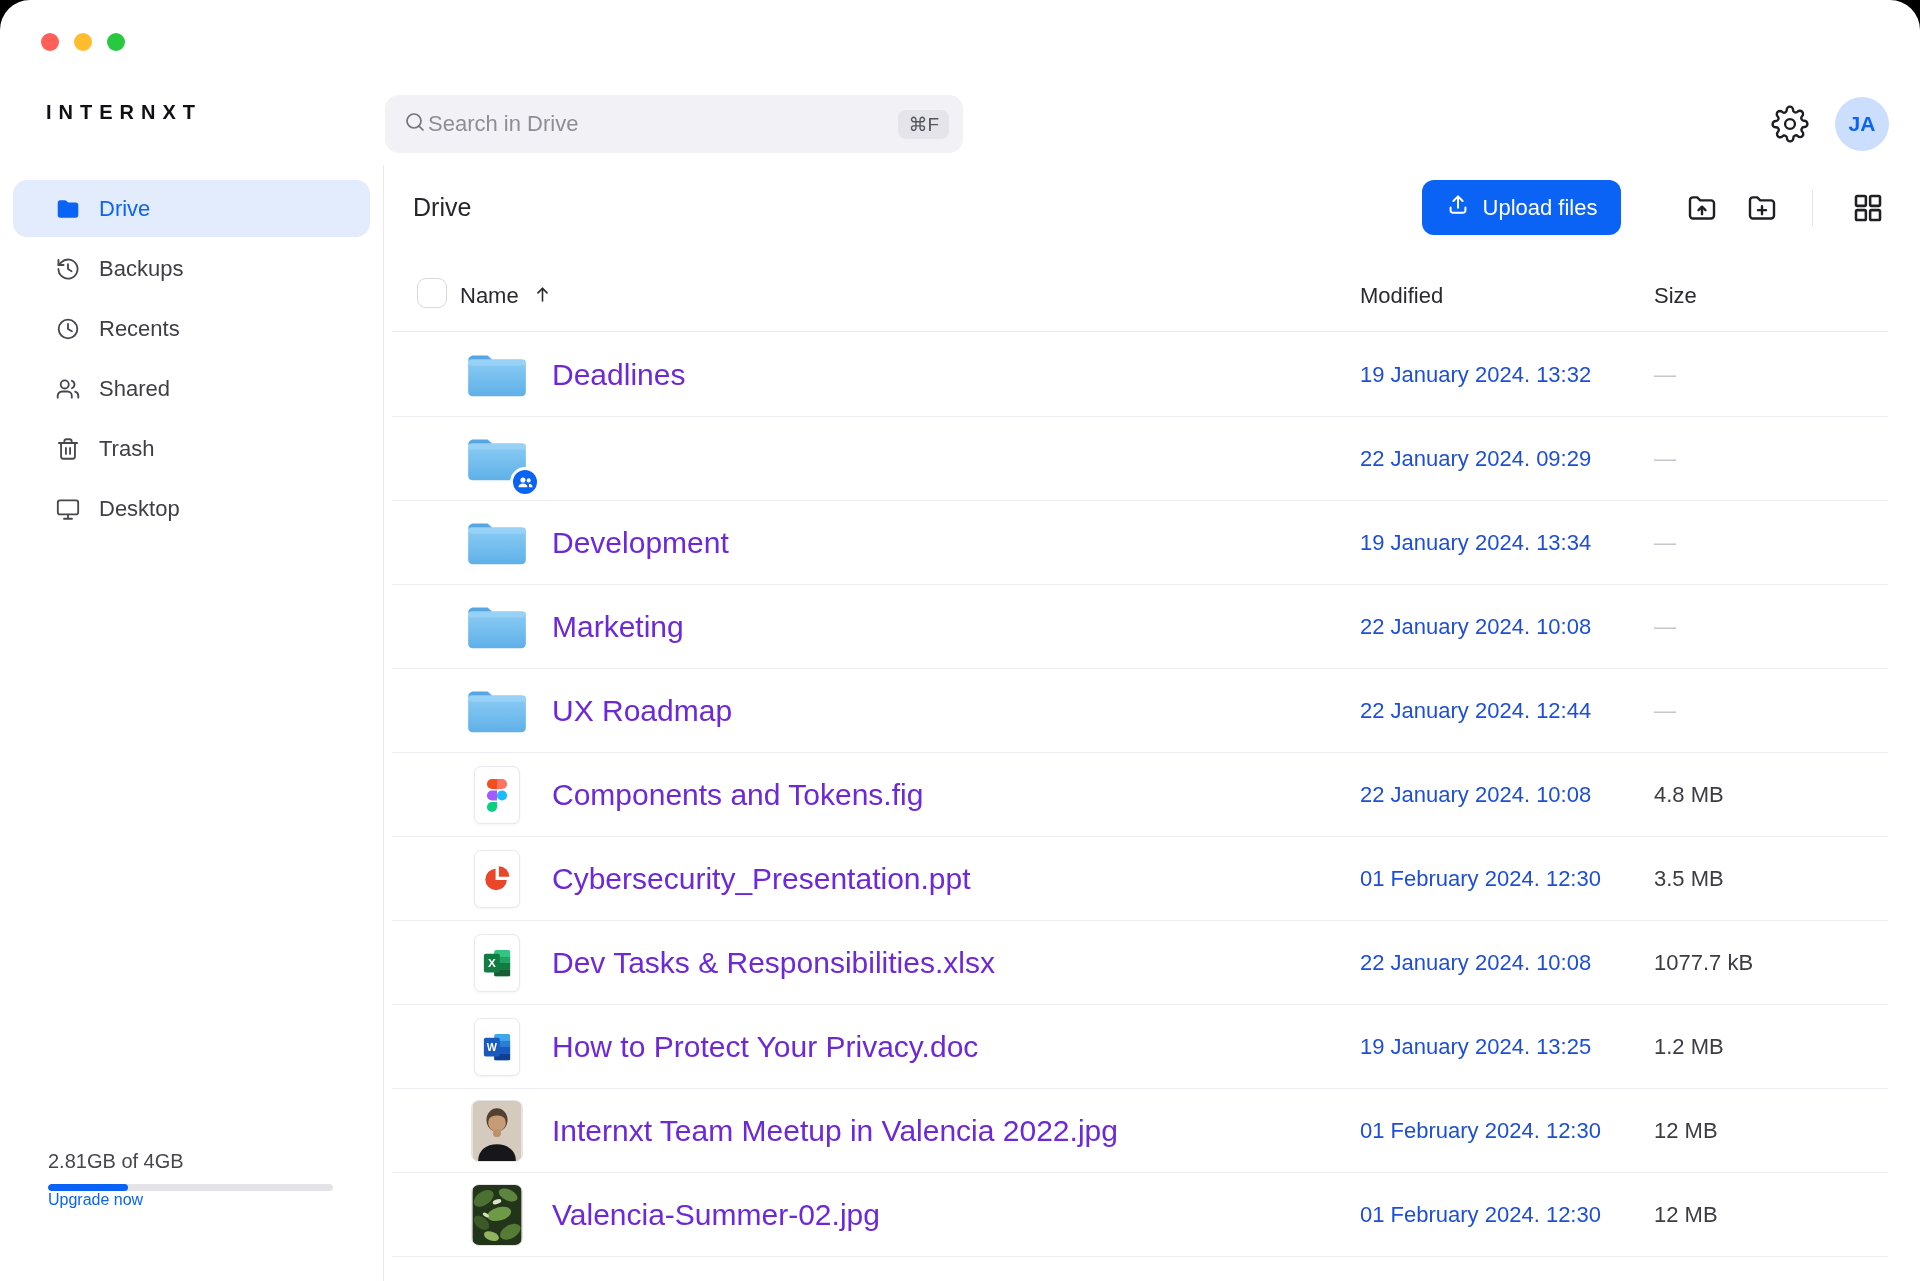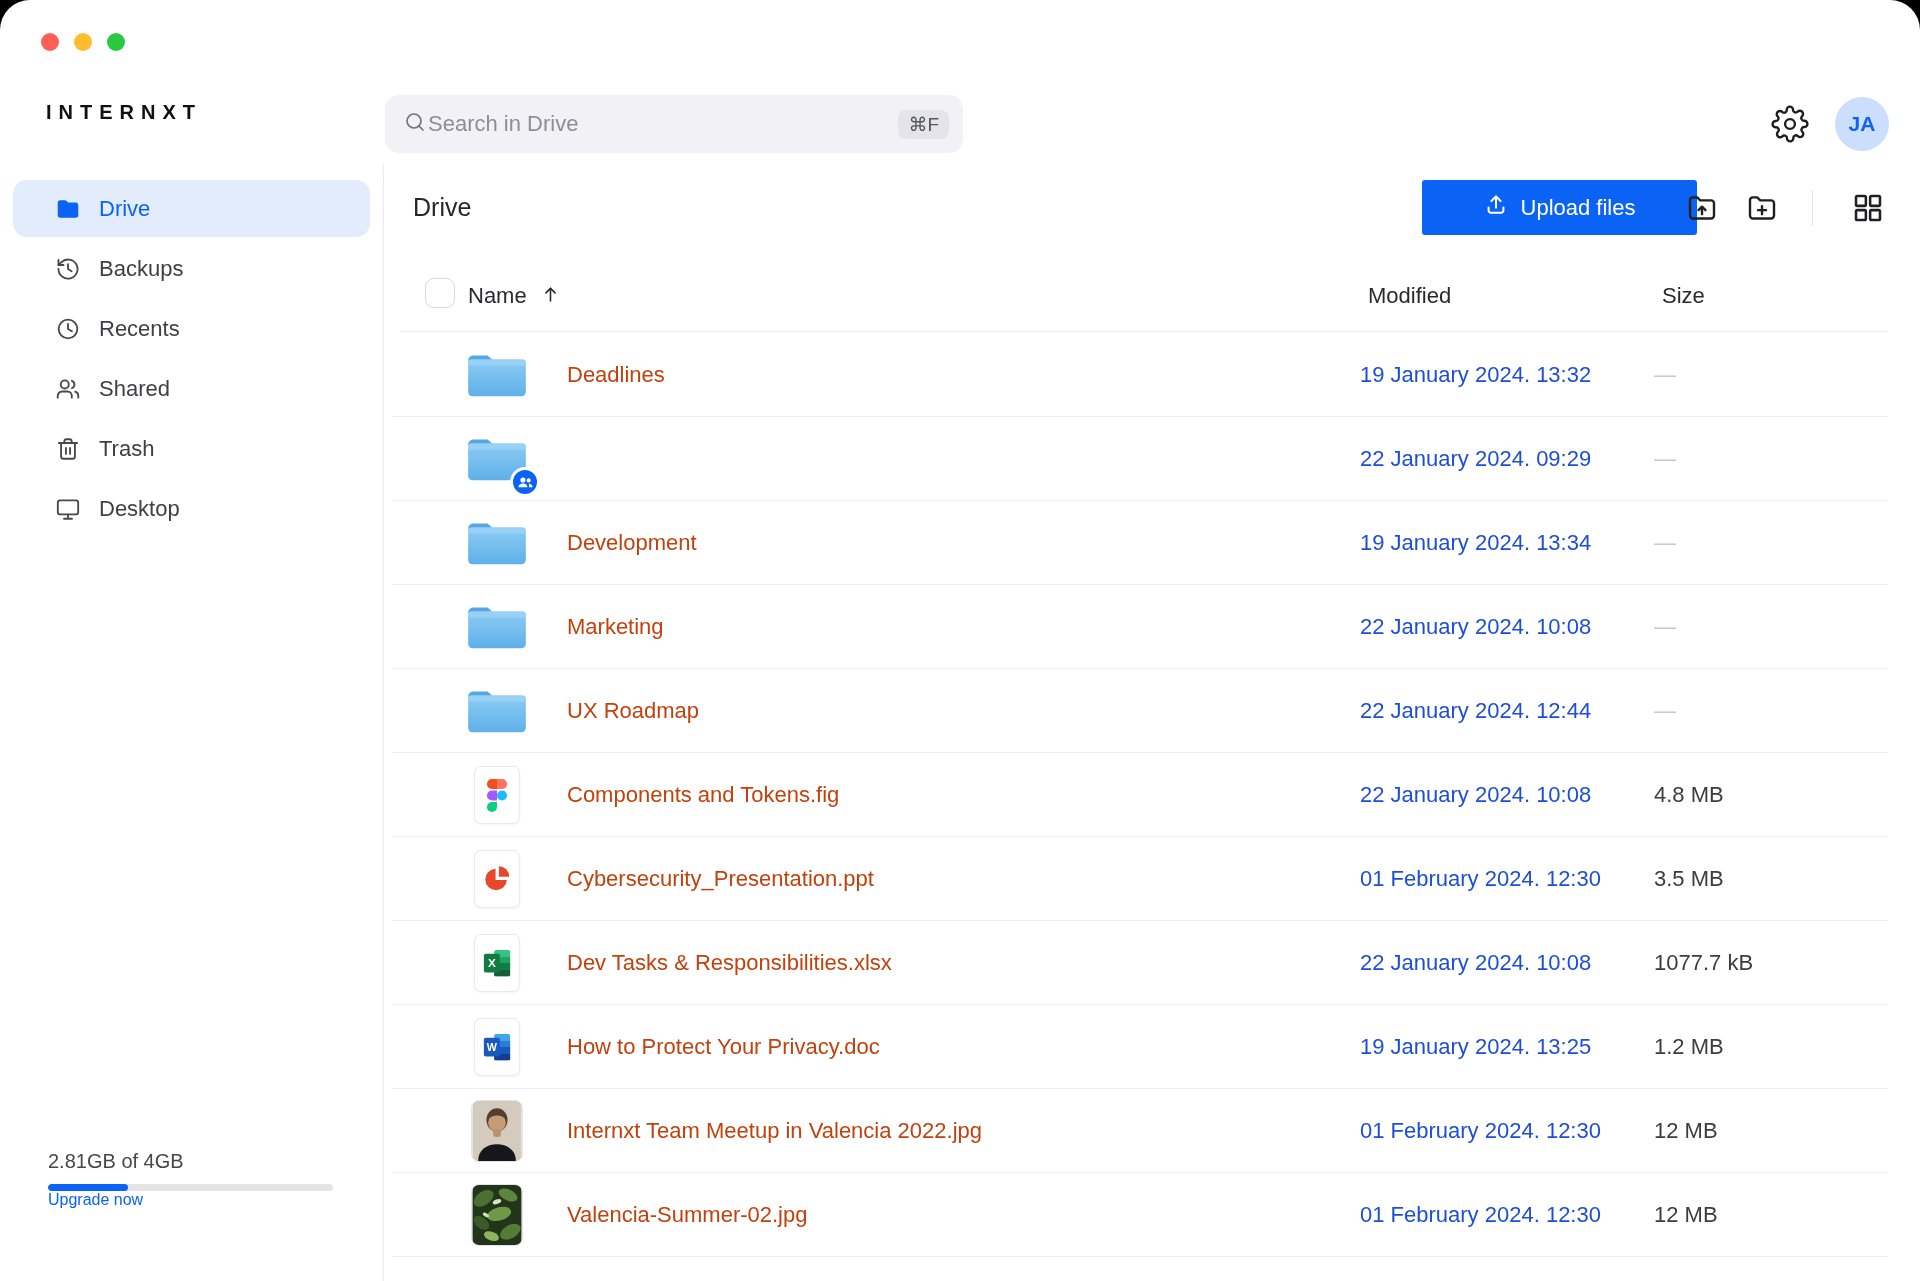--- a/index.html
+++ b/index.html
@@ -44,31 +44,31 @@
   .storage { position:absolute; left:48px; bottom:0; width:285px; height:131px; }
   .usage { font-size:20px; color:#46464D; }
   .bar { margin-top:11px; height:7px; border-radius:4px; background:#E4E4E8; overflow:hidden; }
   .bar .fill { height:100%; border-radius:4px; background:var(--accent); }
   .upgrade { display:inline-block; font-size:16px; font-weight:500;
              color:var(--accent); cursor:pointer; text-decoration:none; }
   
   .main { position:absolute; left:384px; top:165px; right:0; bottom:0; }
   .page-title { position:absolute; left:29px; top:28px; font-size:25px;
                 font-weight:500; color:#27272B; }
-  .upload-btn { position:absolute; left:1038px; top:15px; width:275px; height:55px;
-                background:var(--accent); border:none; border-radius:3px; color:#fff;
+  .upload-btn { position:absolute; left:1038px; top:15px; width:199px; height:55px;
+                background:var(--accent); border:none; border-radius:12px; color:#fff;
                 font-family:inherit; font-size:22px; font-weight:500; cursor:pointer;
                 display:flex; align-items:center; justify-content:center; gap:13px; }
   .upload-btn svg { width:24px; height:24px; }
   .tool-btn { position:absolute; top:27px; width:32px; height:32px; color:#1F1F24;
               background:none; border:none; cursor:pointer; padding:0; }
   .tool-btn svg { width:32px; height:32px; }
   .tool-sep { position:absolute; left:1428px; top:25px; width:1px; height:36px; background:#E2E2E7; }
   
-  .thead { position:absolute; left:8px; top:96px; right:0; height:71px; }
+  .thead { position:absolute; left:0; top:96px; right:0; height:71px; }
   .thead::after { content:""; position:absolute; left:8px; right:32px; bottom:0;
                   height:1px; background:#E9E9ED; }
   .cb { position:absolute; left:33px; top:17px; width:30px; height:30px;
         border:1.5px solid #D8D8DD; border-radius:9px; background:#fff; cursor:pointer; }
   .hname { position:absolute; left:76px; top:0; height:70px; display:flex;
            align-items:center; gap:13px; cursor:pointer; }
   .hname .txt, .hcol { font-size:22px; font-weight:500; color:#2A2A2E; }
   .hname svg { width:21px; height:21px; color:#2A2A2E; }
   .hcol { position:absolute; top:0; height:70px; display:flex; align-items:center; cursor:pointer; }
   .hmod { left:976px; } .hsize { left:1270px; }
@@ -84,21 +84,21 @@
               border-radius:7px; box-shadow:0 1px 3px rgba(0,0,0,.05);
               display:flex; align-items:center; justify-content:center; }
   .photocard { width:52px; height:62px; border-radius:8px; overflow:hidden;
                border:1px solid #E4E4E8; }
   .photocard svg { display:block; width:100%; height:100%; }
   .badge { position:absolute; left:46px; top:50px; width:30px; height:30px;
            border-radius:50%; background:var(--accent); border:3px solid #fff;
            display:flex; align-items:center; justify-content:center; }
   .badge svg { width:17px; height:17px; }
   .cell-name { position:absolute; left:168px; top:0; height:83px; display:flex;
-               align-items:center; font-size:22px; color:#c2410c;margin-left:15px; }
+               align-items:center; font-size:30px; color:#6d28d9; }
   .cell-mod { position:absolute; left:976px; top:0; height:83px; display:flex;
               align-items:center; font-size:22px; color:#1d4ed8; }
   .cell-size { position:absolute; left:1270px; top:0; height:83px; display:flex;
                align-items:center; font-size:22px; color:#3C3C42; }
   .cell-size.empty { color:#C6C6CC; }
 </style>
 </head>
 <body>
 
 <div id="window">

